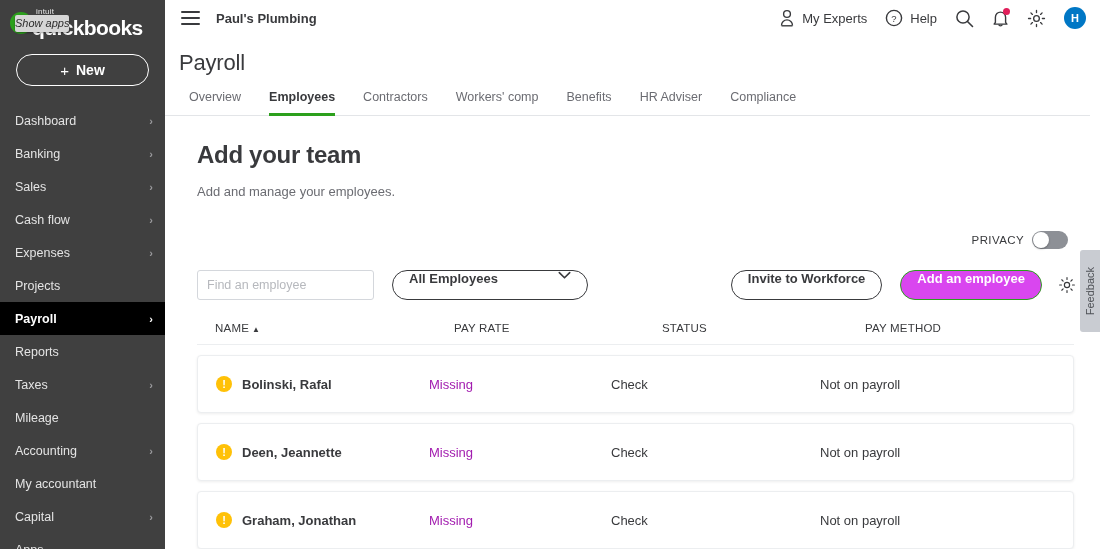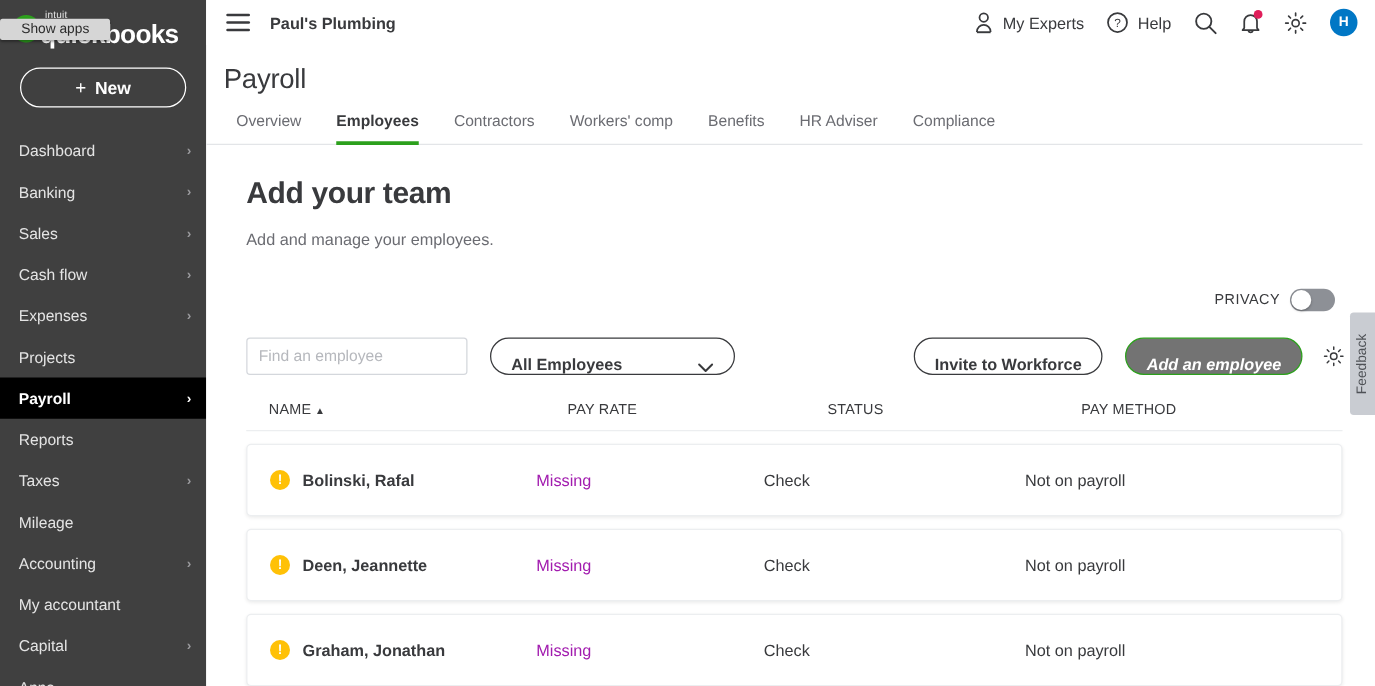--- a/index.html
+++ b/index.html
@@ -71,32 +71,33 @@
     font-size: 21px;
     font-weight: 700;
     color: #ffffff;
     letter-spacing: -.6px;
     margin-left: -2px;
   }
 
   
   .show-apps-chip {
     position: absolute;
-    left: 0px;
+    left: 15px;
     top: 15px;
     height: 17px;
-    padding: 0 17px;
+    padding: 0 0;
     background: #d6d6d6;
     color: #2b2b2b;
     font-size: 11px;
     line-height: 17px;
     border-radius: 2px;
     box-shadow: 0 1px 2px rgba(0,0,0,.35);
     z-index: 40;
     white-space: nowrap;
+    font-style: italic;
   }
 
   .new-btn {
     margin: 14px 16px 18px 16px;
     height: 32px;
     border: 1.5px solid #ffffff;
     border-radius: 18px;
     color: #ffffff;
     font-size: 14px;
     font-weight: 700;
@@ -304,39 +305,38 @@
 
   .pill {
     height: 30px;
     border: 1.5px solid #393a3d;
     border-radius: 16px;
     background: #ffffff;
     color: #393a3d;
     font-size: 13px;
     font-weight: 700;
     display: flex;
-    align-items: flex-end;
+    align-items: flex-start;
     justify-content: center;
     cursor: pointer;
     padding: 0 16px;
     white-space: nowrap;
     font-family: "Liberation Sans", sans-serif;
   }
   .pill-filter {
     width: 196px;
     margin-left: 18px;
     justify-content: space-between;
   }
   .pill-invite { margin-left: auto; }
   .pill-primary {
     margin-left: 18px;
-    background: #737373;
+    background: #d946ef;
     border-color: #2ca01c;
     color: #ffffff;
-    font-style: italic;
   }
   .gear-btn {
     margin-left: 16px;
     cursor: pointer;
     display: flex;
     align-items: center;
   }
 
   
   .table-head {

